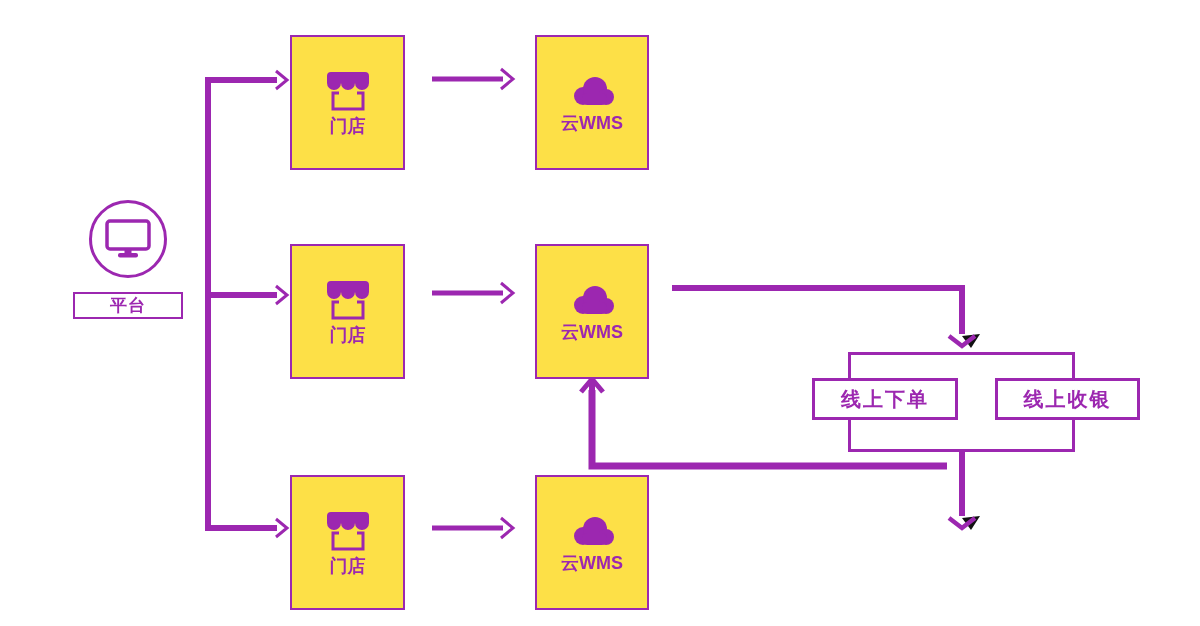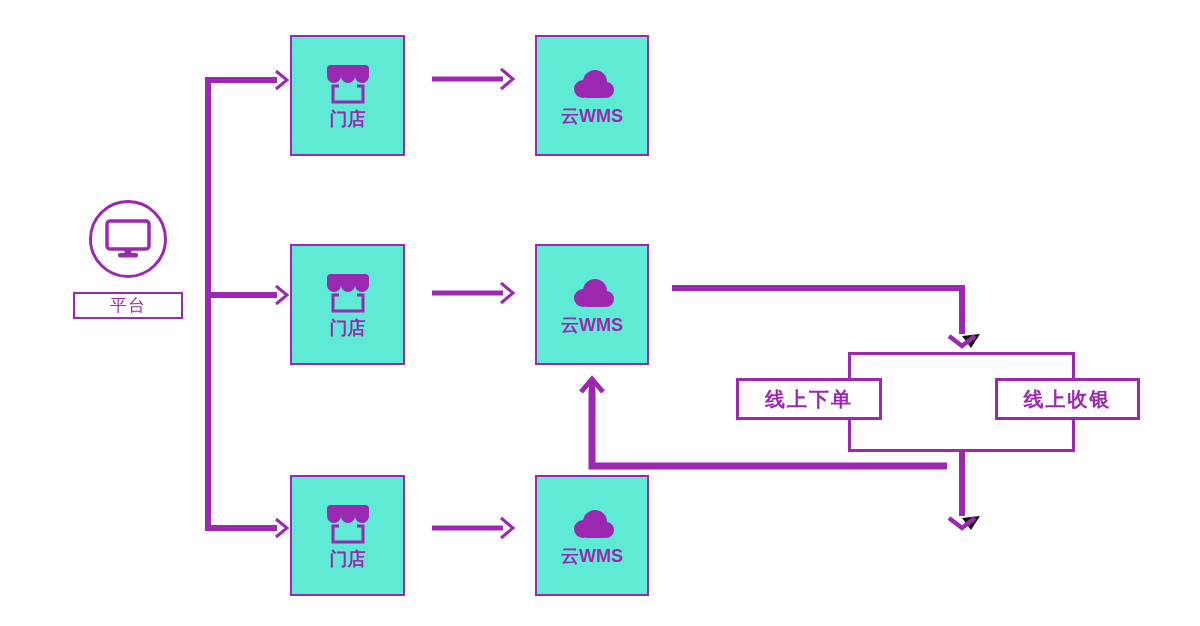--- a/index.html
+++ b/index.html
@@ -10,44 +10,44 @@
 
   svg.wires { position:absolute; left:0; top:0; }
   .wires path { stroke:var(--accent); fill:none; stroke-linejoin:miter; }
   .wires .w3 { stroke-width:3; }
   .wires .w45{ stroke-width:4.5; }
   .wires .w5 { stroke-width:5; }
   .wires .w6 { stroke-width:6; }
   .wires .w7 { stroke-width:7; }
   .wires .blk{ fill:var(--artifact); stroke:none; }
 
-  .node { position:absolute; width:115px; height:121px; background:#5eead4;
+  .node { position:absolute; width:115px; height:135px; background:#fde047;
           border:2px solid var(--accent); display:flex; flex-direction:column;
           align-items:center; justify-content:center; gap:6px; }
   .node .label { color:var(--accent); font-size:18px; font-weight:700; line-height:1; }
   .node svg .fill { fill:var(--accent); }
   .node svg .stroke { fill:none; stroke:var(--accent); }
 
   .platform-circle { position:absolute; left:89px; top:200px; width:78px; height:78px;
           border:3px solid var(--accent); border-radius:50%;
           display:flex; align-items:center; justify-content:center; background:#fff; }
   .platform-circle svg .fill { fill:var(--accent); }
   .platform-circle svg .stroke { fill:none; stroke:var(--accent); }
   .plain-box { position:absolute; border:2px solid var(--accent); background:#fff;
           display:flex; align-items:center; justify-content:center;
           color:var(--accent); }
   .platform-label { left:73px; top:292px; width:110px; height:27px;
-          font-size:17px; font-weight:400; letter-spacing:1px; }
+          font-size:17px; font-weight:700; letter-spacing:1px; }
 
   .big-box { position:absolute; left:848px; top:352px; width:227px; height:100px;
           border:3px solid var(--accent); background:transparent; }
   .pill { position:absolute; border:3px solid var(--accent); background:#fff;
           display:flex; align-items:center; justify-content:center;
           color:var(--accent); font-size:20px; font-weight:700; letter-spacing:2px; }
-  .pill-order   { left:736px; top:378px; width:146px; height:42px; }
+  .pill-order   { left:812px; top:378px; width:146px; height:42px; }
   .pill-cashier { left:995px; top:378px; width:145px; height:42px; }
   .pill-form    { left:895px; top:547px; width:145px; height:46px; }
 </style>
 </head>
 <body>
 
 <div class="canvas">
 
   <svg class="wires" width="1200" height="626" viewBox="0 0 1200 626">
 

